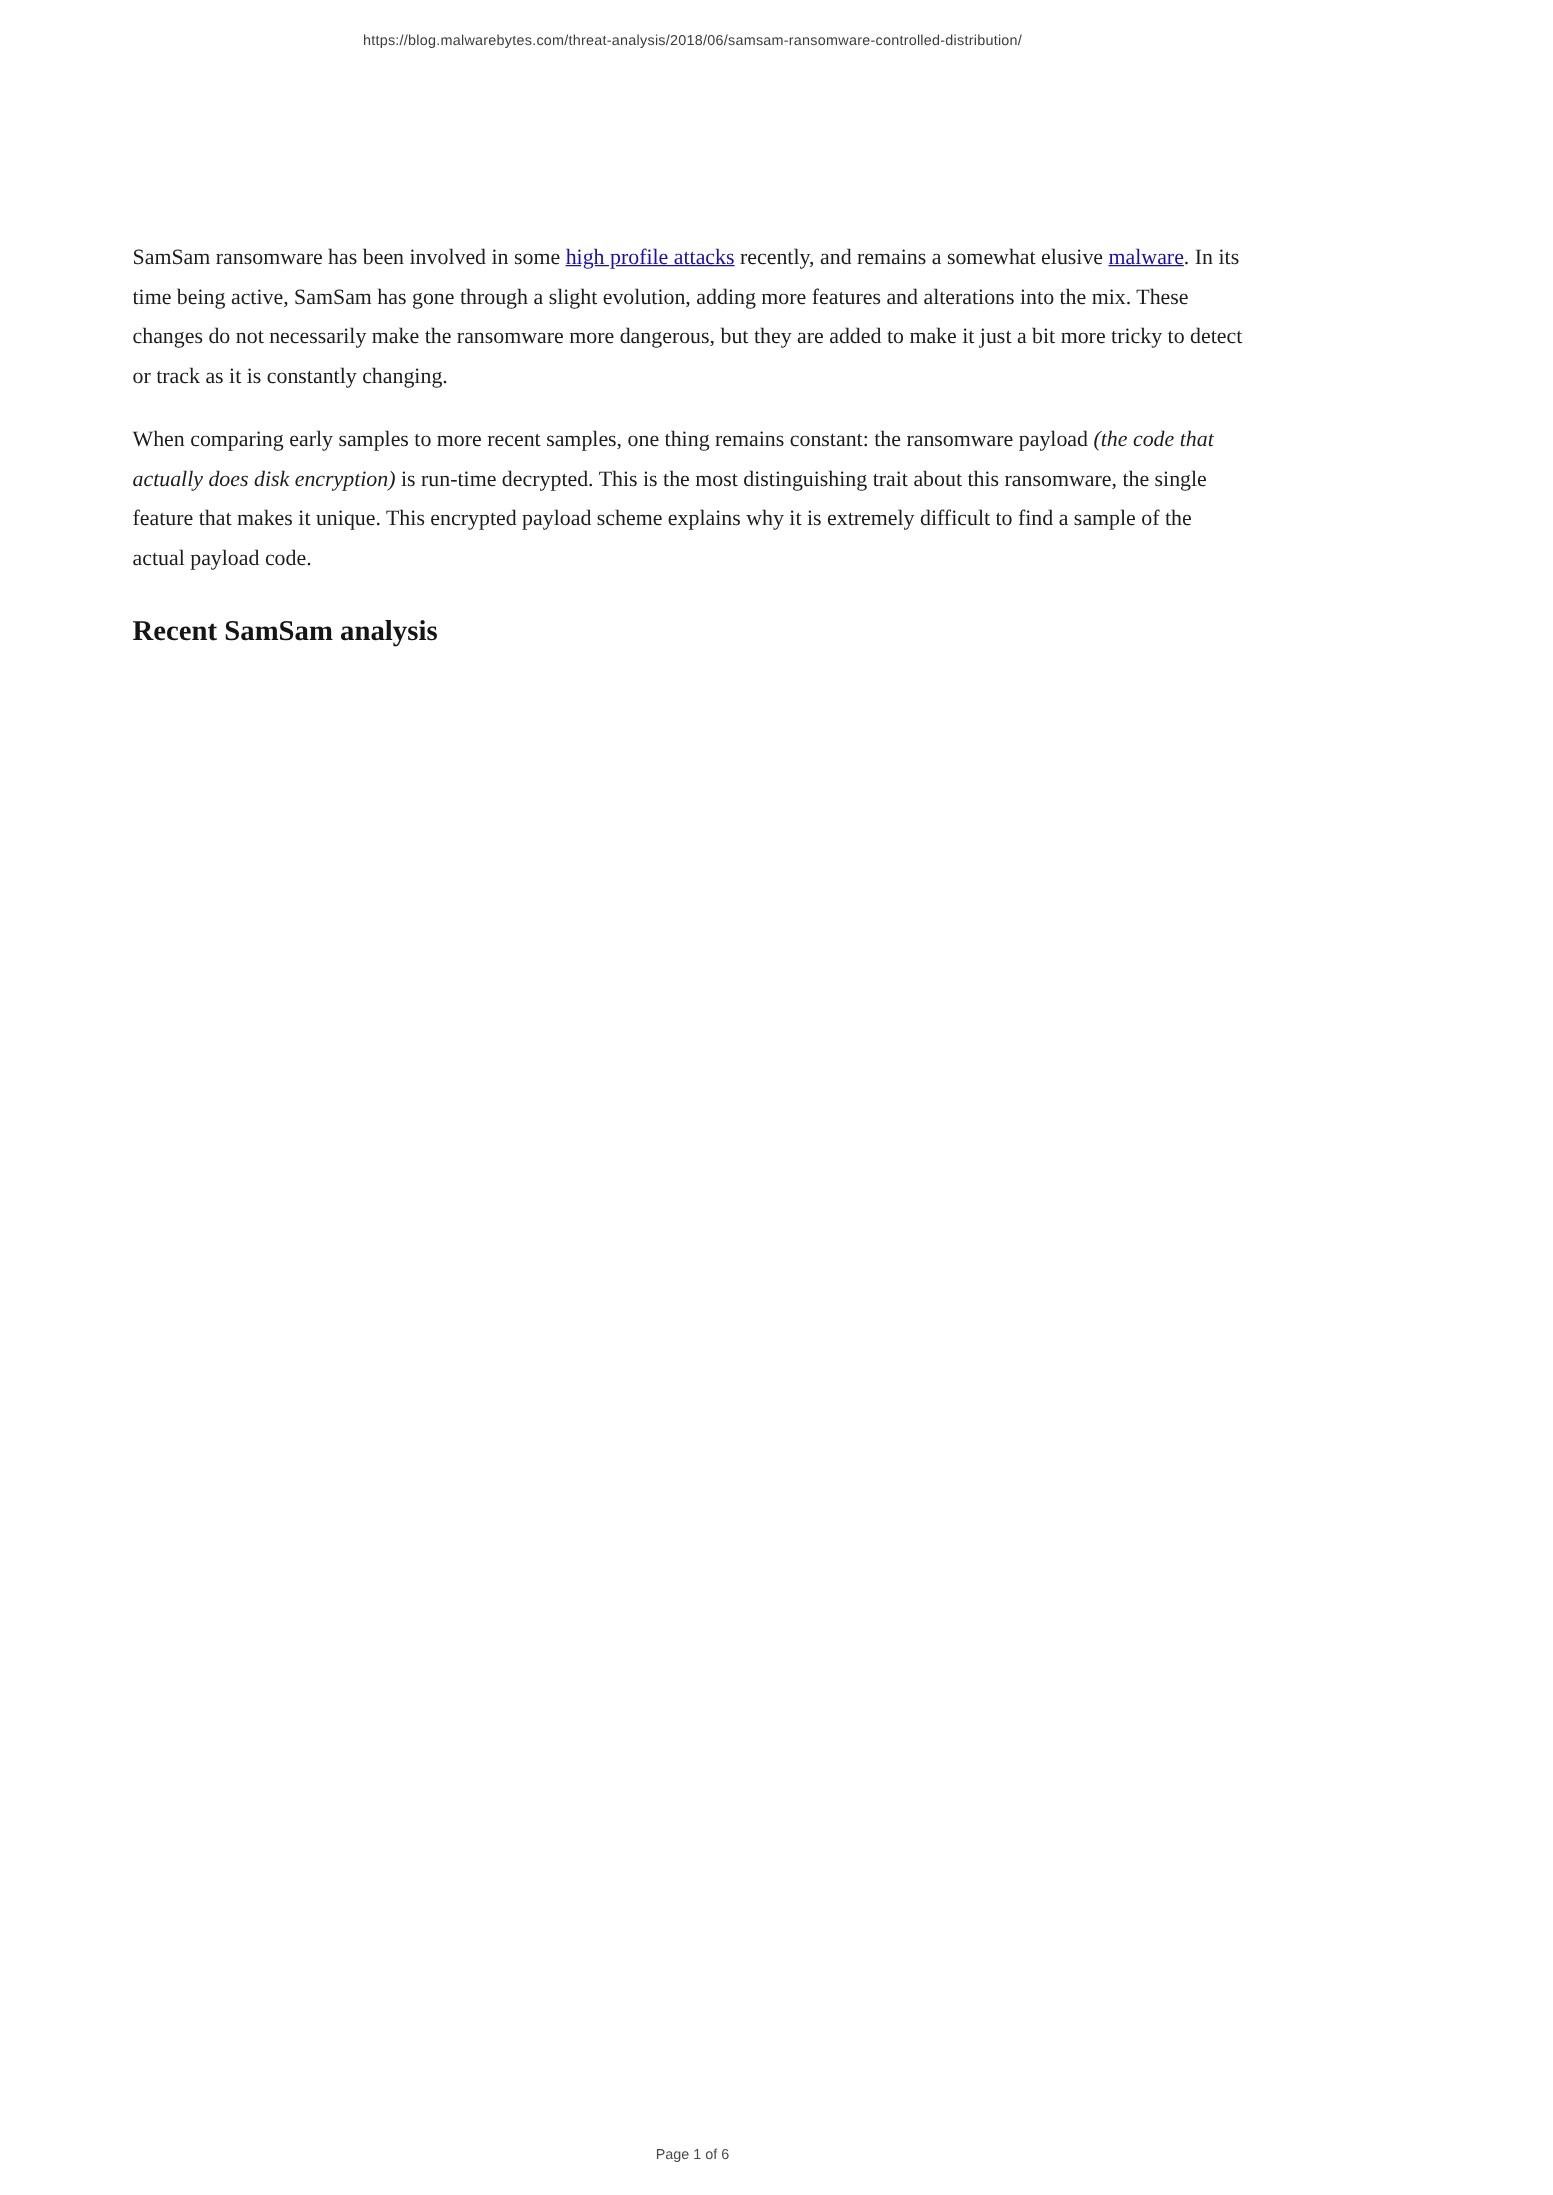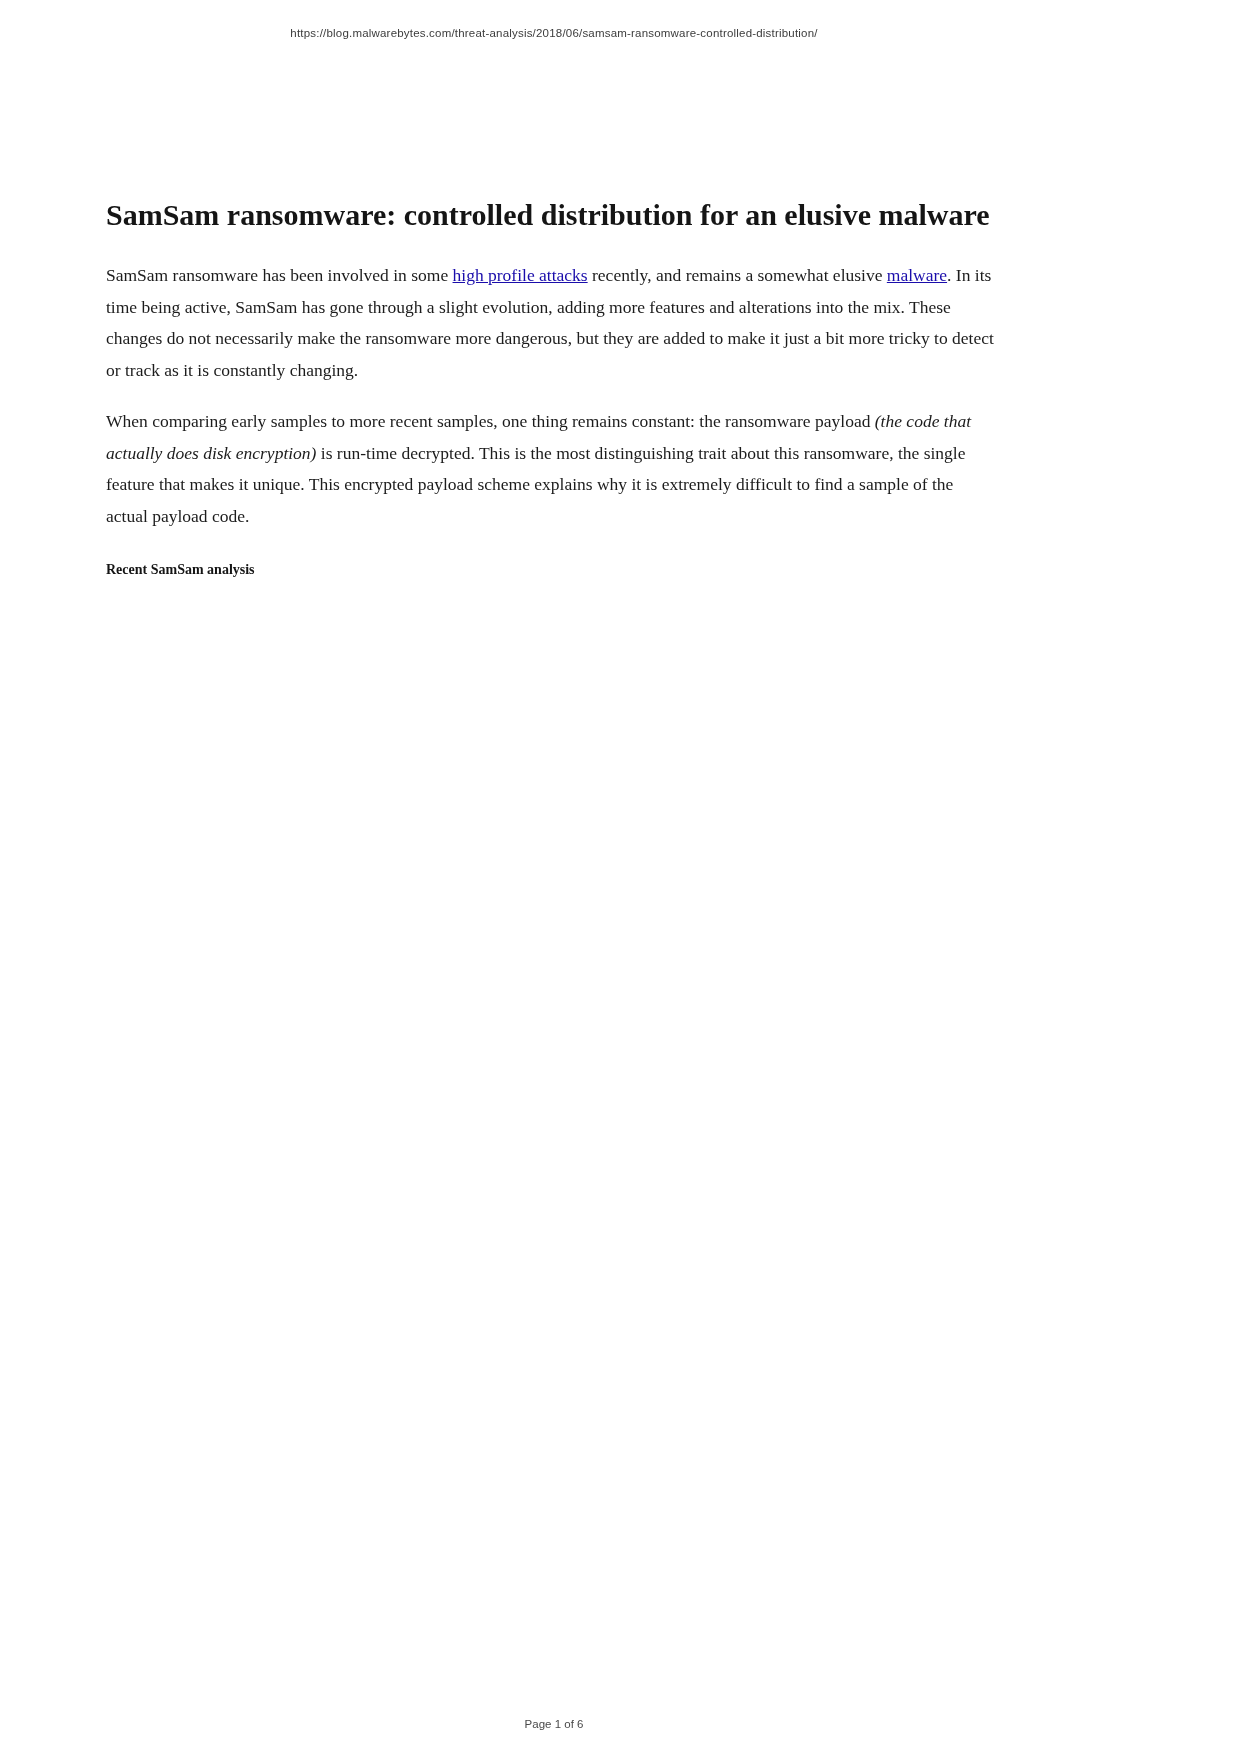--- a/index.html
+++ b/index.html
@@ -66,21 +66,21 @@
     text-decoration: underline;
   }
   ol.num-list {
     margin: 2px 0 22px 0;
     padding-left: 58px;
     font-size: 17.5px;
     line-height: 31.5px;
   }
   ol.num-list li { padding-left: 2px; }
   .section-heading {
-    font-size: 14px;
+    font-size: 23px;
     font-weight: bold;
     color: #151515;
     margin: 30px 0 24px 0;
   }
   .print-footer {
     position: absolute;
     top: 1718px;
     left: 554px;
     transform: translateX(-50%);
     font-family: "Liberation Sans", sans-serif;
@@ -91,21 +91,20 @@
 </style>
 </head>
 <body>
 
 <div class="page">
 
   <div class="print-header">https://blog.malwarebytes.com/threat-analysis/2018/06/samsam-ransomware-controlled-distribution/</div>
 
   <div class="content">
 
-    <h1 class="article-title">SamSam ransomware: controlled distribution for an elusive malware</h1>
 
 
 
     <p class="para"><span>SamSam ransomware has been involved in some </span><a href="#" class="inline-link">high profile attacks</a><span> recently, and remains a somewhat elusive </span><a href="#" class="inline-link">malware</a><span>. In its time being active, SamSam has gone through a slight evolution, adding more features and alterations into the mix. These changes do not necessarily make the ransomware more dangerous, but they are added to make it just a bit more tricky to detect or track as it is constantly changing.</span></p>
 
     <p class="para"><span>When comparing early samples to more recent samples, one thing remains constant: the ransomware payload </span><em>(the code that actually does disk encryption)</em><span> is run-time decrypted. This is the most distinguishing trait about this ransomware, the single feature that makes it unique. This encrypted payload scheme explains why it is extremely difficult to find a sample of the actual payload code.</span></p>
 
 
 
 

